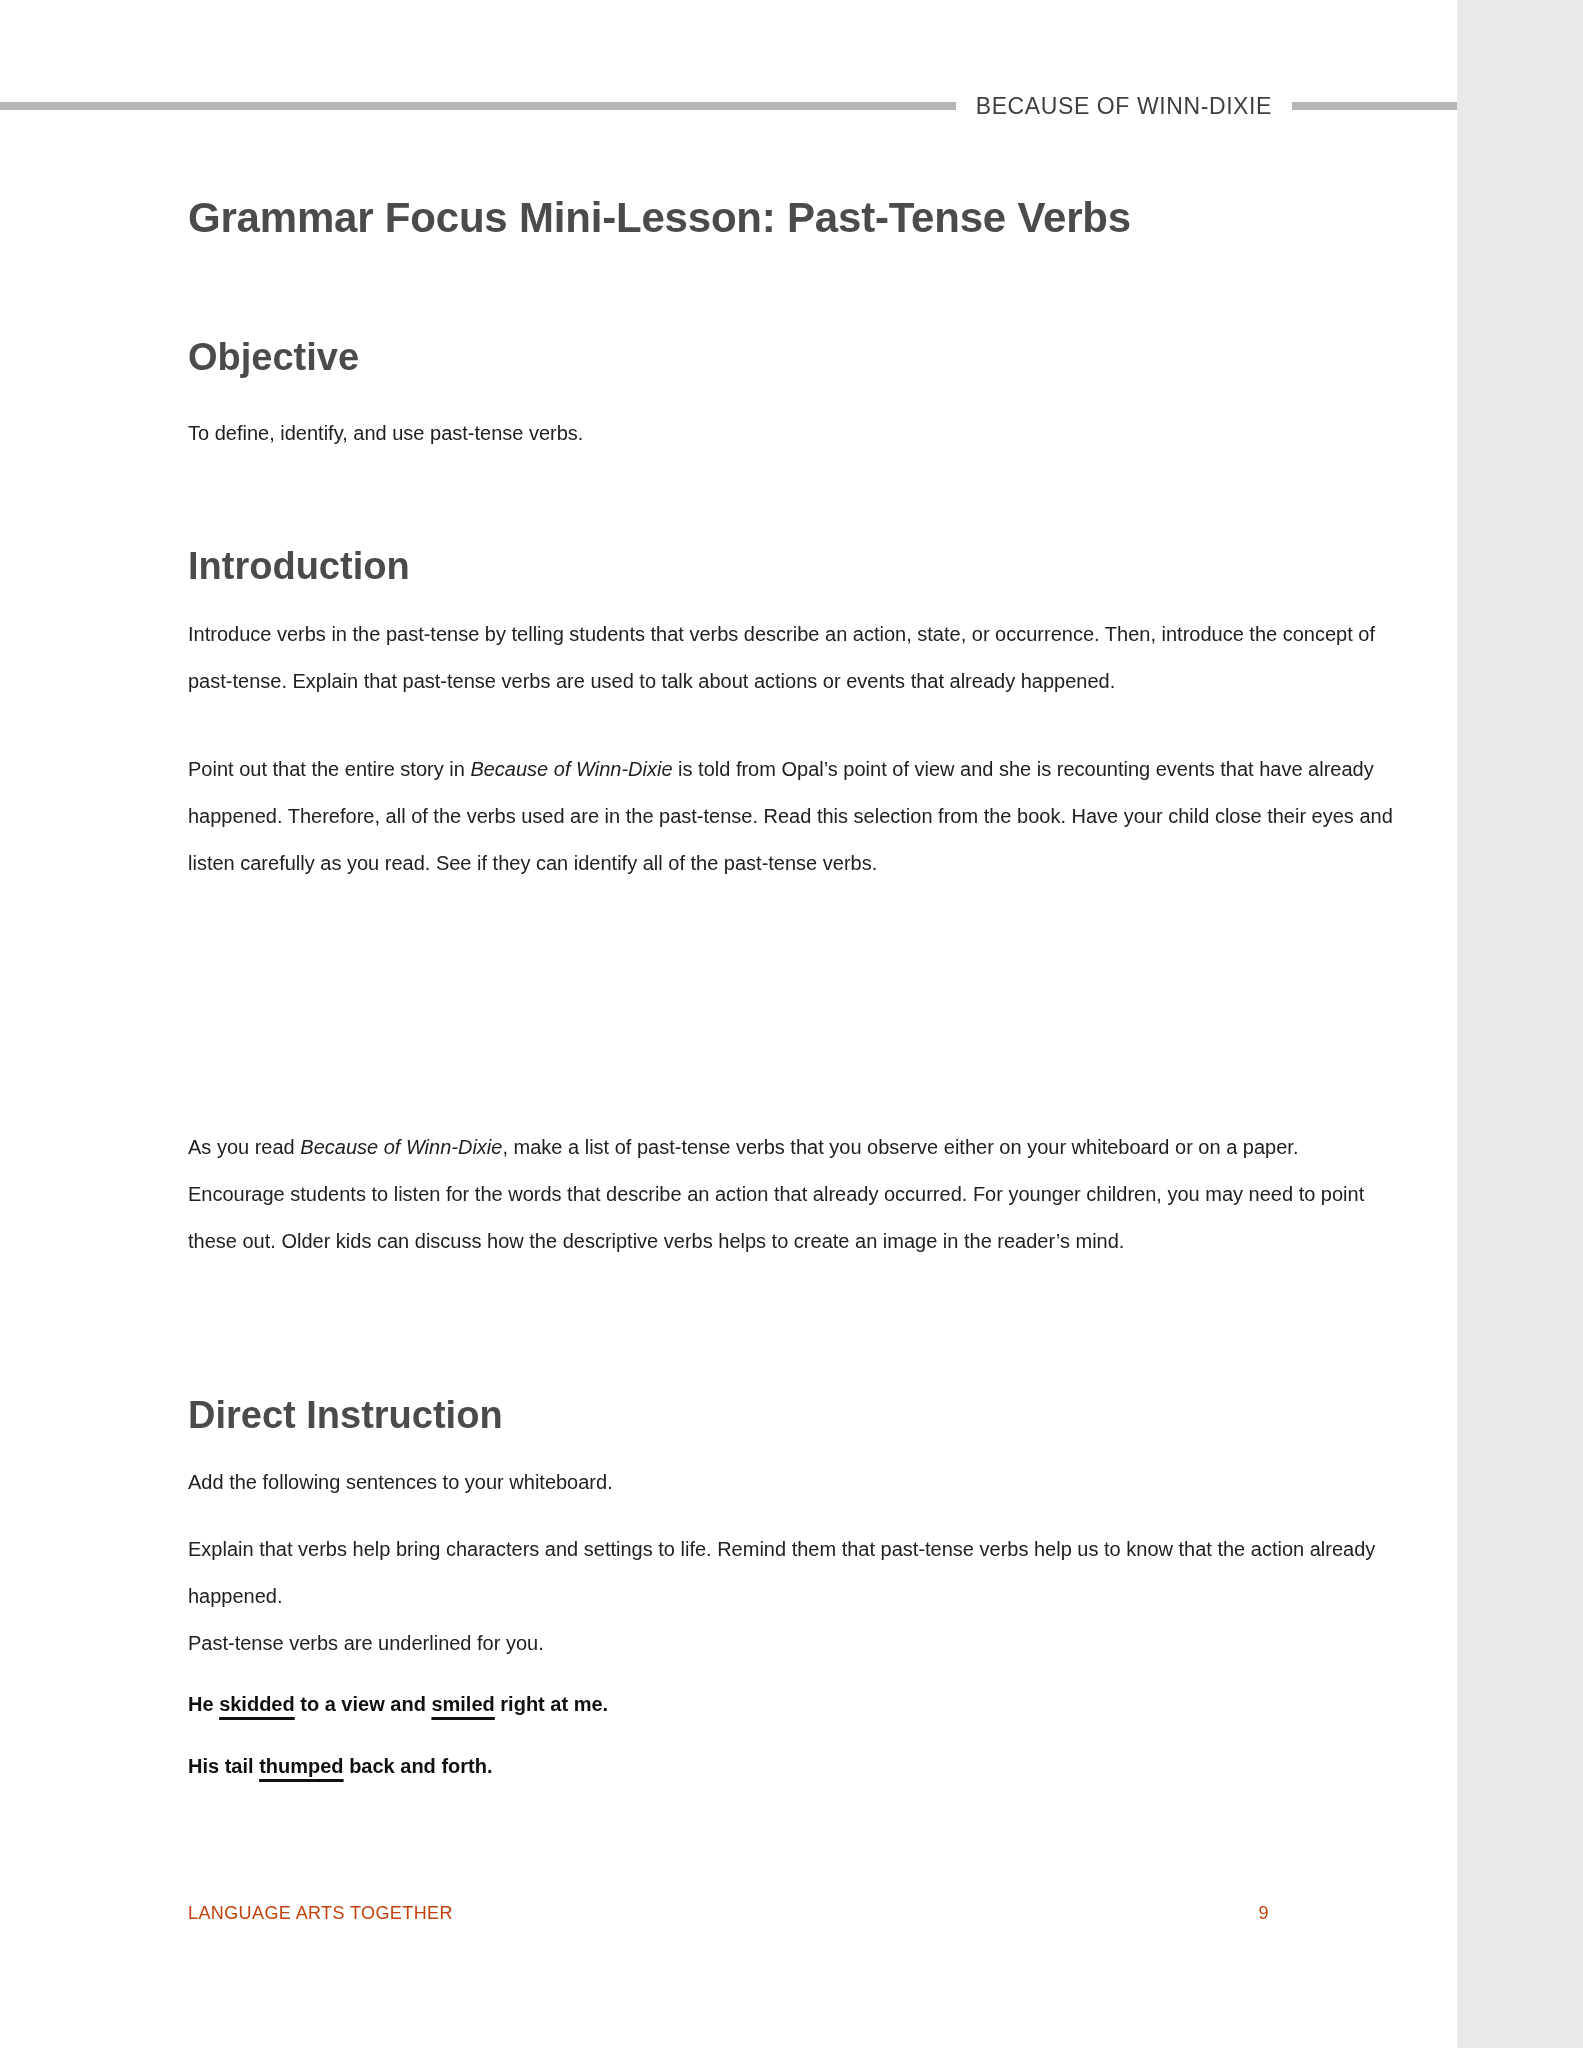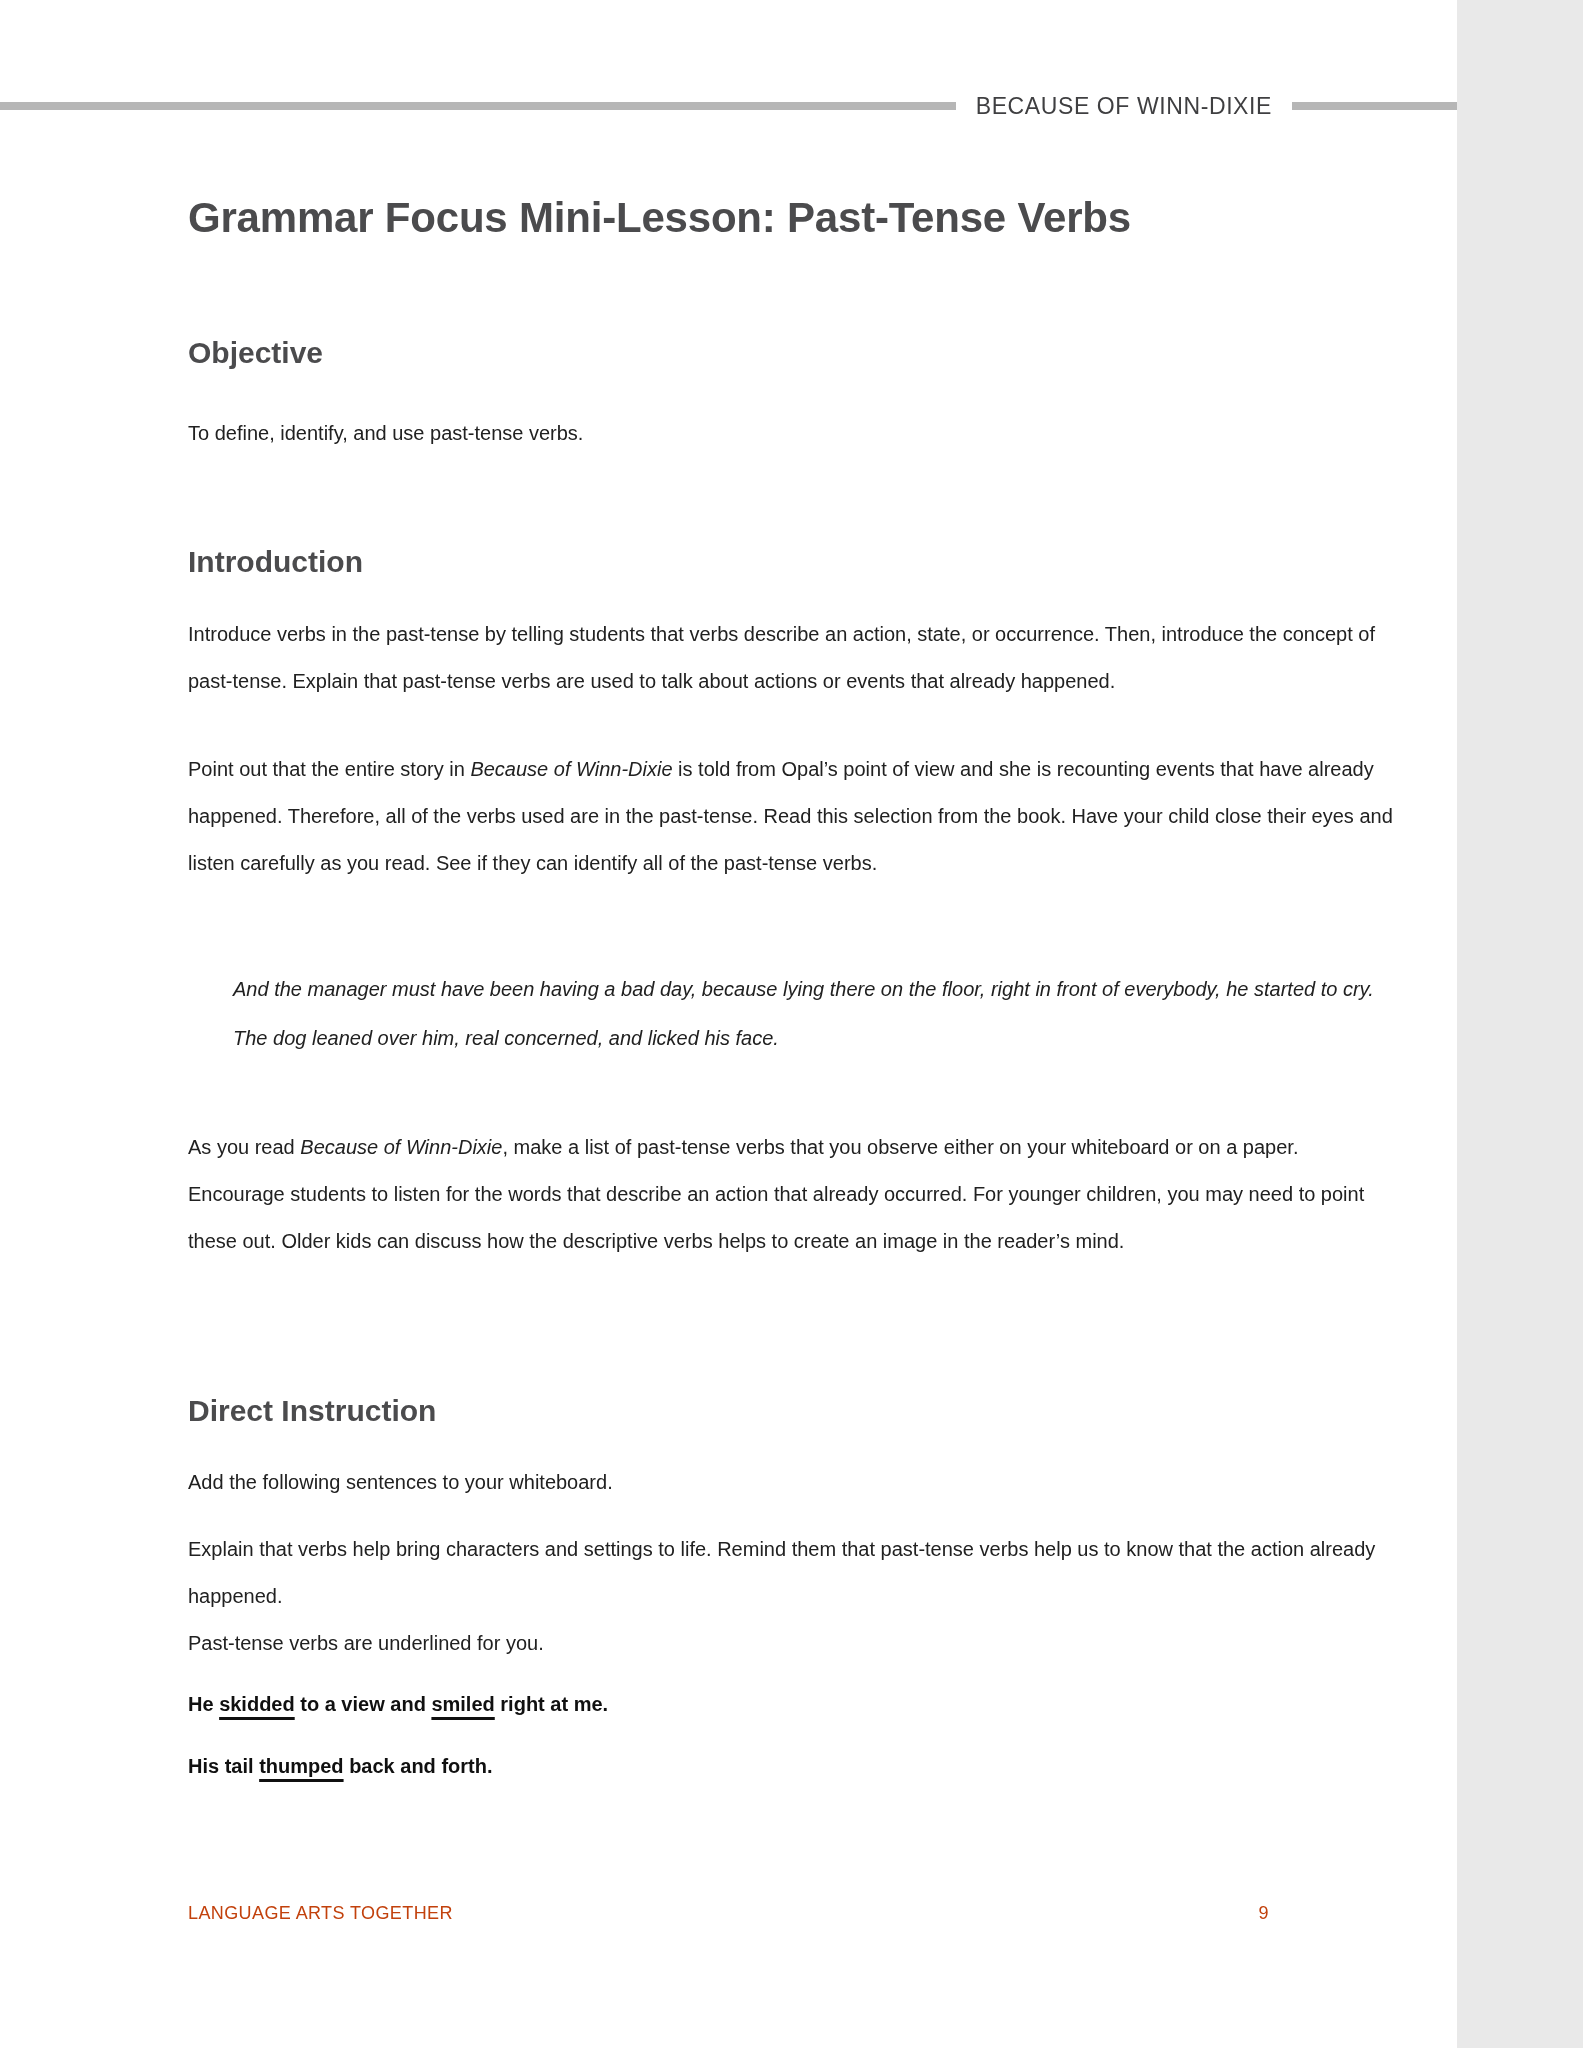--- a/index.html
+++ b/index.html
@@ -23,21 +23,21 @@
     margin:0 20px;white-space:nowrap;font-weight:400;
   }
   
   .page-title{
     position:absolute;left:188px;top:194px;margin:0;
     font-size:42px;line-height:1.15;font-weight:bold;
     color:#4b4b4d;letter-spacing:-.2px;white-space:nowrap;
   }
   .section-heading{
     position:absolute;left:188px;margin:0;
-    font-size:30px;line-height:1.15;font-weight:bold;color:#4b4b4d;
+    font-size:38px;line-height:1.15;font-weight:bold;color:#4b4b4d;
   }
   #h2-objective{top:336px;}
   #h2-introduction{top:545px;}
   #h2-direct{top:1394px;}
   
   .body-text{
     position:absolute;left:188px;width:1212px;margin:0;
     font-size:20px;line-height:47px;color:#212121;
   }
   #p-objective{top:410px;}
@@ -79,21 +79,20 @@
   </header>
 
   <h1 class="page-title">Grammar Focus Mini-Lesson: Past-Tense Verbs</h1>
 
   <h2 class="section-heading" id="h2-objective">Objective</h2>
   <p class="body-text" id="p-objective">To define, identify, and use past-tense verbs.</p>
 
   <h2 class="section-heading" id="h2-introduction">Introduction</h2>
   <p class="body-text" id="p-intro-1"><span>Introduce verbs in the past-tense by telling students that verbs describe an action, state, or occurrence. Then, introduce the concept of past-tense. Explain that past-tense verbs are used to talk about actions or events that already happened.</span></p>
   <p class="body-text" id="p-intro-2"><span>Point out that the entire story in </span><span style="font-style: italic;">Because of Winn-Dixie</span><span> is told from Opal’s point of view and she is recounting events that have already happened. Therefore, all of the verbs used are in the past-tense. Read this selection from the book. Have your child close their eyes and listen carefully as you read. See if they can identify all of the past-tense verbs.</span></p>
-  <p class="body-text excerpt"><span>And the manager must have been having a bad day, because lying there on the floor, right in front of everybody, he started to cry. The dog leaned over him, real concerned, and licked his face.</span></p>
   <p class="body-text" id="p-intro-3"><span>As you read </span><span style="font-style: italic;">Because of Winn-Dixie</span><span>, make a list of past-tense verbs that you observe either on your whiteboard or on a paper.  Encourage students to listen for the words that describe an action that already occurred. For younger children, you may need to point these out. Older kids can discuss how the descriptive verbs helps to create an image in the reader’s mind.</span></p>
 
   <h2 class="section-heading" id="h2-direct">Direct Instruction</h2>
   <p class="body-text" id="p-di-1">Add the following sentences to your whiteboard.</p>
   <p class="body-text" id="p-di-2"><span>Explain that verbs help bring characters and settings to life. Remind them that past-tense verbs help us to know that the action already happened.</span><br><span>Past-tense verbs are underlined for you.</span></p>
   <p class="body-text example-sentence" id="p-bold-1"><span>He </span><span data-u="">skidded</span><span> to a view and </span><span data-u="">smiled</span><span> right at me.</span></p>
   <p class="body-text example-sentence" id="p-bold-2"><span>His tail </span><span data-u="">thumped</span><span> back and forth.</span></p>
 
   <footer class="page-footer">
     <span>LANGUAGE ARTS TOGETHER</span>

